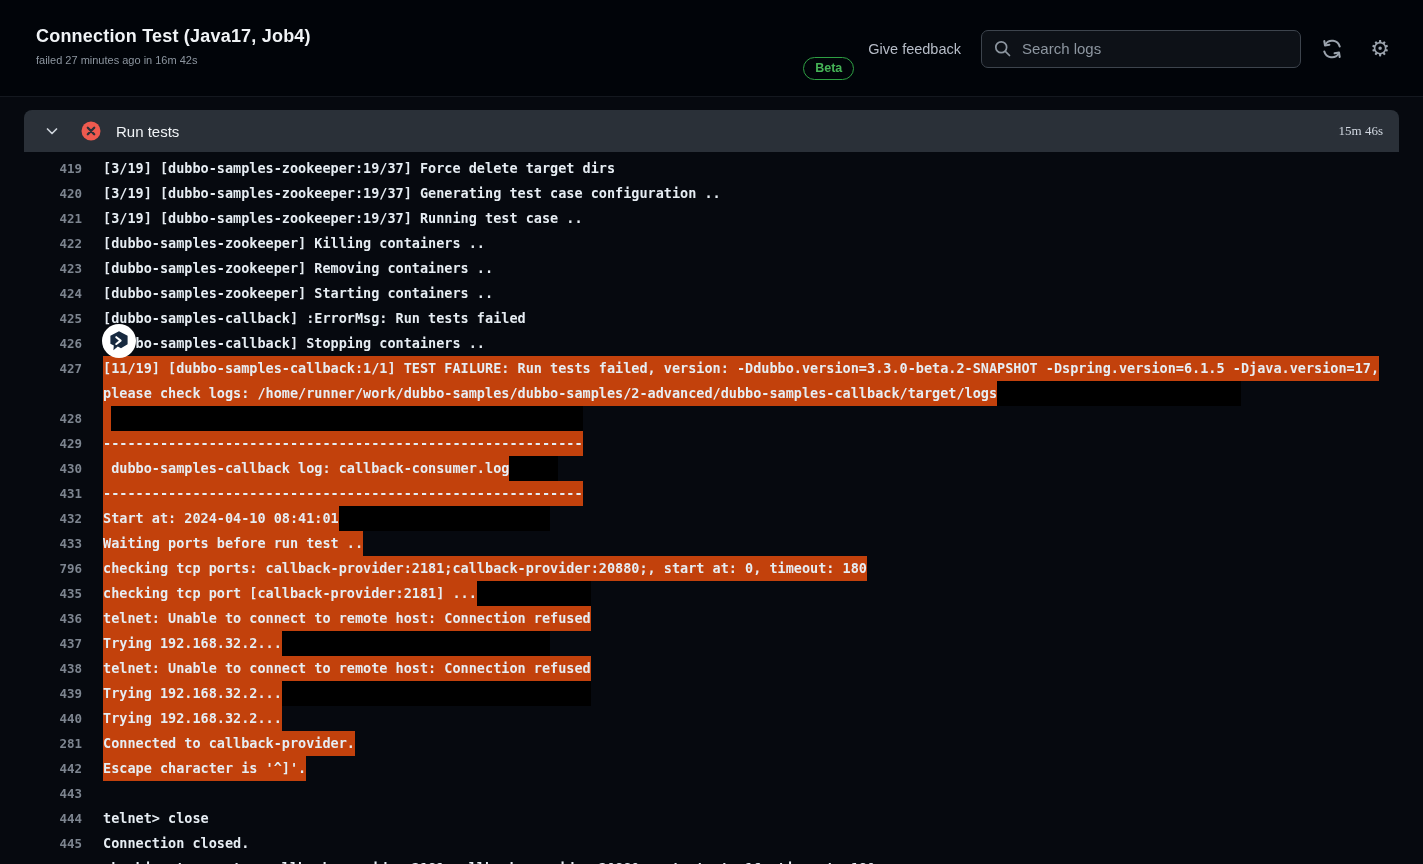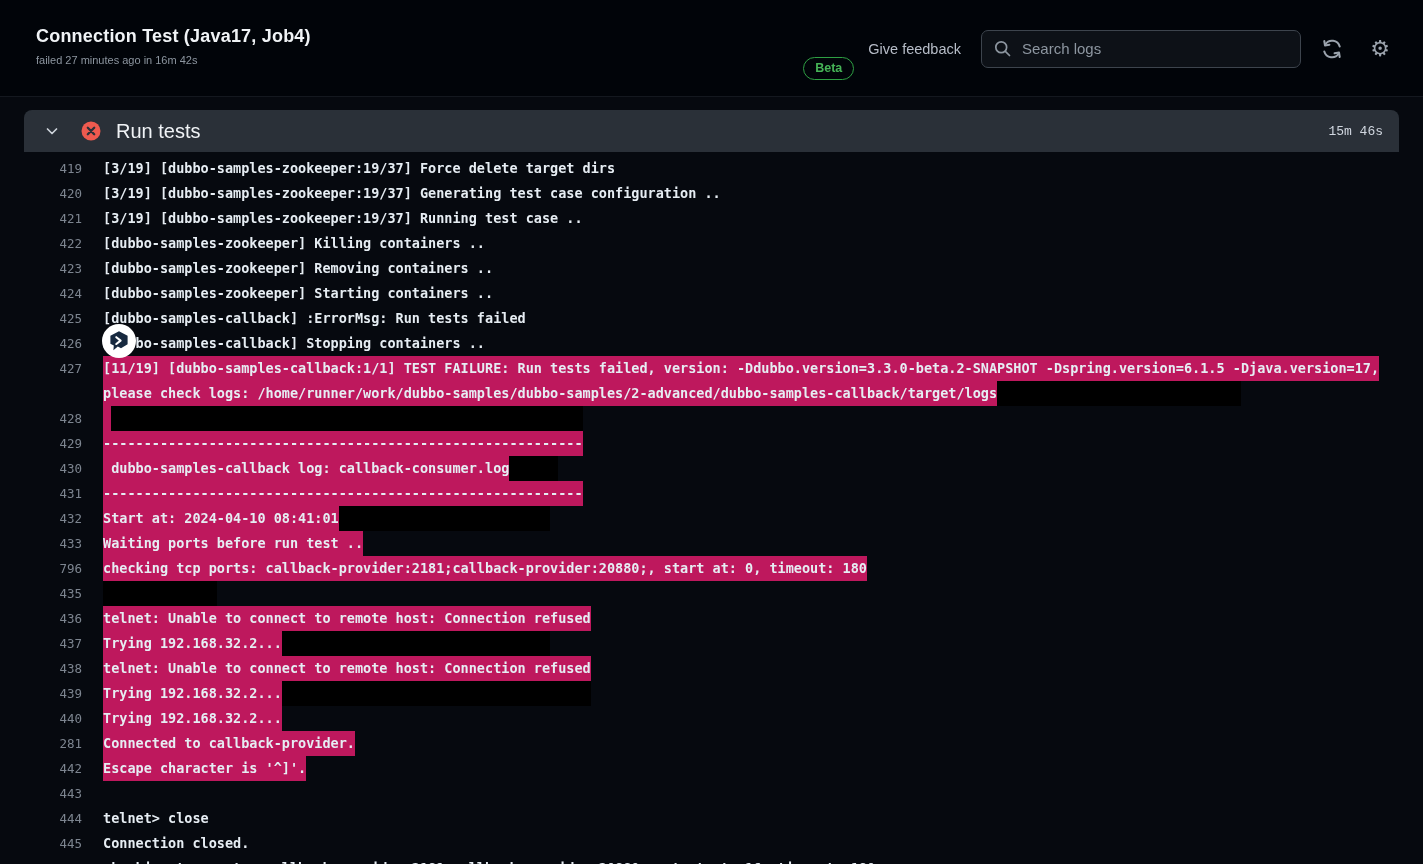--- a/index.html
+++ b/index.html
@@ -53,42 +53,42 @@
   .sync-btn{margin-left:16px;}
   .gear-btn{margin-left:18px;}
   
   .step-bar{
     position:absolute;left:24px;top:110px;width:1375px;height:42px;box-sizing:border-box;
     background:#2a3038;border-radius:8px 8px 0 0;
     display:flex;align-items:center;padding:0 16px;cursor:pointer;
   }
   .step-chevron{margin-left:4px;display:flex;}
   .fail-badge{margin-left:20px;display:flex;}
-  .step-name{margin-left:14px;font-size:20px;font-weight:500;color:#f0f3f6;}
+  .step-name{margin-left:14px;font-size:15px;font-weight:500;color:#f0f3f6;}
   .step-duration{
-    margin-left:auto;font-family:Liberation Mono, monospace;
+    margin-left:auto;font-family:Liberation Serif, serif;
     font-size:13px;color:#d1d7e0;
   }
   
   .log-area{
     position:absolute;left:0;top:152px;width:1423px;
     padding-top:4px;
   }
   .log-row{
     display:flex;height:25px;
     font-family:"DejaVu Sans Mono","Liberation Mono",monospace;
     font-size:13.5px;font-weight:700;color:#e6edf3;line-height:25px;
   }
   .ln{
     flex:none;width:82px;text-align:right;
-    color:#7d8590;font-size:12.5px;font-weight:400;cursor:pointer;user-select:none;
+    color:#7d8590;font-size:12.5px;font-weight:700;cursor:pointer;user-select:none;
   }
   .lc{flex:1;padding-left:21px;white-space:pre;}
   .seg{display:inline-block;height:25px;line-height:25px;vertical-align:top;}
-  .seg.sel{background:#be185d;}
+  .seg.sel{background:#c2410c;}
   .seg.black{background:#000000;}
   
   .pointer-badge{
     position:absolute;left:102px;top:324px;width:34px;height:34px;border-radius:50%;
     background:#ffffff;display:flex;align-items:center;justify-content:center;
     z-index:5;
   }
 </style>
 </head>
 <body>
@@ -208,21 +208,21 @@
     <div class="log-row">
       <span class="ln">433</span>
       <span class="lc"><span class="seg sel">Waiting ports before run test ..</span></span>
     </div>
     <div class="log-row">
       <span class="ln">796</span>
       <span class="lc"><span class="seg sel">checking tcp ports: callback-provider:2181;callback-provider:20880;, start at: 0, timeout: 180</span></span>
     </div>
     <div class="log-row">
       <span class="ln">435</span>
-      <span class="lc"><span class="seg black" style="width: 14ch;"></span></span>
+      <span class="lc"><span class="seg sel">checking tcp port [callback-provider:2181] ...</span><span class="seg black" style="width: 14ch;"></span></span>
     </div>
     <div class="log-row">
       <span class="ln">436</span>
       <span class="lc"><span class="seg sel">telnet: Unable to connect to remote host: Connection refused</span></span>
     </div>
     <div class="log-row">
       <span class="ln">437</span>
       <span class="lc"><span class="seg sel">Trying 192.168.32.2...</span><span class="seg black" style="width: 33ch;"></span></span>
     </div>
     <div class="log-row">

